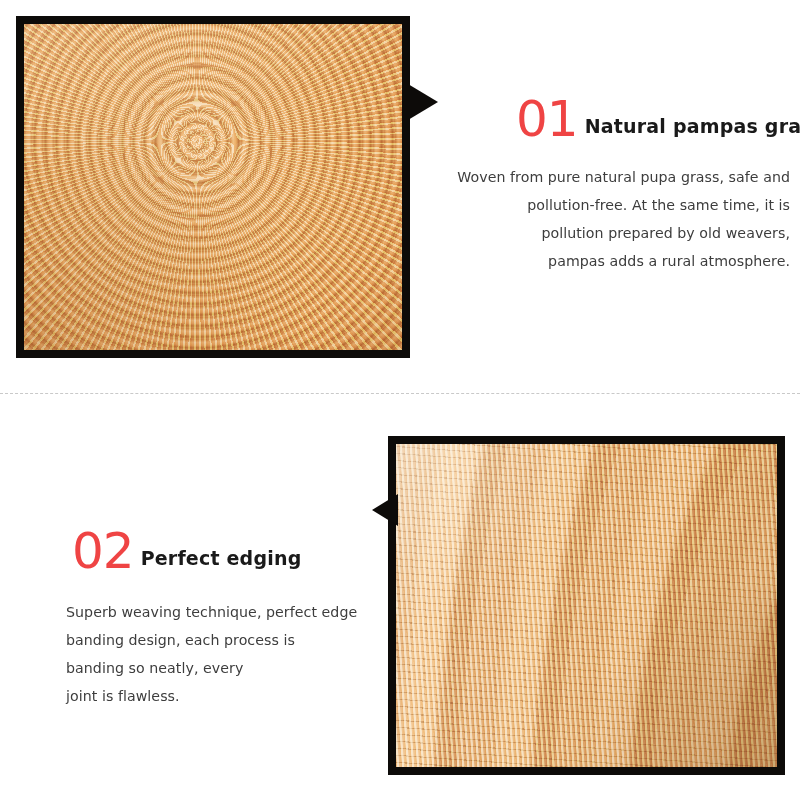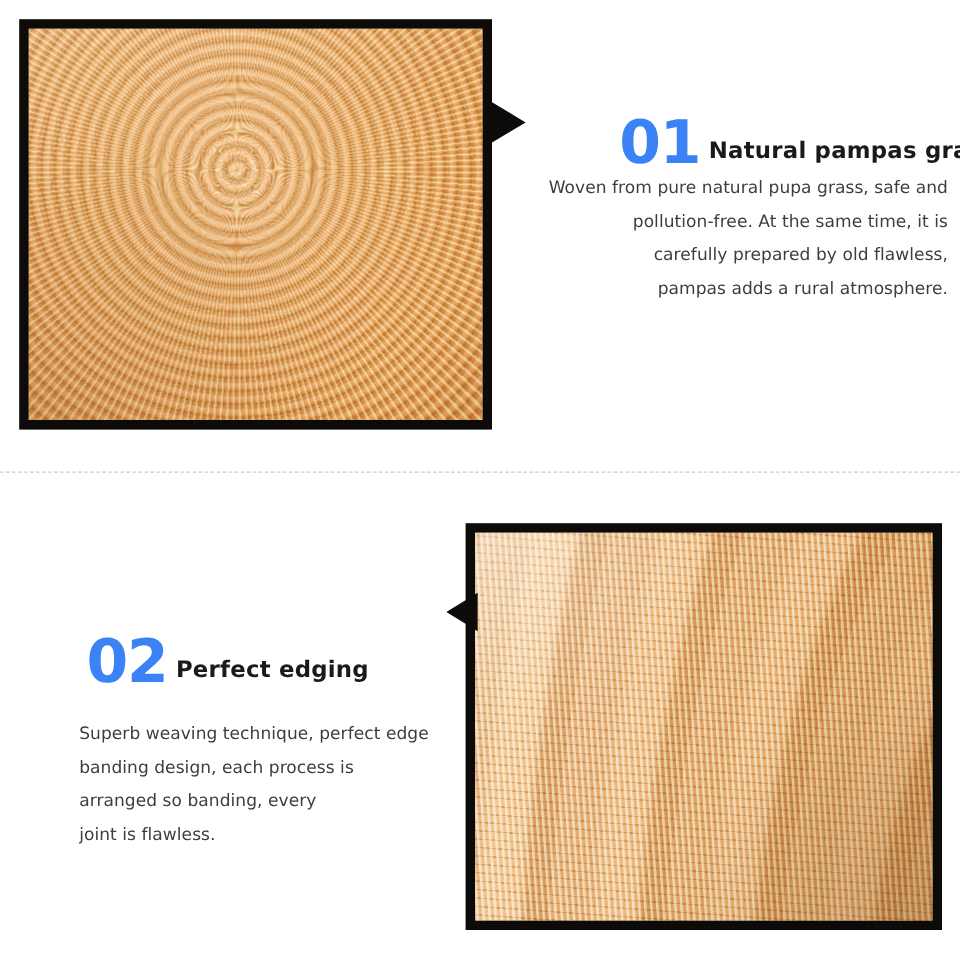--- a/index.html
+++ b/index.html
@@ -118,25 +118,25 @@
   
   .block { position: absolute; }
 
   .heading-row {
     display: flex;
     align-items: flex-end;
     white-space: nowrap;
   }
   .num {
     font-family: "DejaVu Sans", sans-serif;
-    font-weight: 700;
+    font-weight: 400;
     font-size: 50px;
     line-height: 0.92;
     letter-spacing: -1px;
-    color: #3b82f6;
+    color: #ef4444;
   }
   .heading-label {
     font-family: "DejaVu Sans", sans-serif;
     font-weight: 700;
     font-size: 19px;
     color: #1a1a1a;
     letter-spacing: 0.2px;
     padding-left: 7px;
     padding-bottom: 5px;
   }
@@ -144,21 +144,21 @@
     font-family: "DejaVu Sans", sans-serif;
     font-size: 14.2px;
     line-height: 28px;
     color: #3d3d3d;
     letter-spacing: 0.05px;
   }
   .body-copy p { margin: 0; }
 
   #block-01 { left: 440px; top: 96px; width: 350px; }
   #block-01 .heading-row { justify-content: flex-start; padding-left: 76px; }
-  #block-01 .body-copy { text-align: right; margin-top: 1px; }
+  #block-01 .body-copy { text-align: right; margin-top: 21px; }
 
   #block-02 { left: 64px; top: 528px; width: 330px; }
   #block-02 .heading-row { justify-content: flex-start; padding-left: 8px; }
   #block-02 .body-copy { text-align: left; margin-top: 24px; padding-left: 2px; }
 
   
   .divider {
     position: absolute;
     left: 0;
     width: 800px;
@@ -179,21 +179,21 @@
   <div class="arrow arrow-right" style="left:408px; top:84px;"></div>
 
   <div class="block" id="block-01">
     <div class="heading-row">
       <span class="num">01</span>
       <span class="heading-label">Natural pampas grass</span>
     </div>
     <div class="body-copy">
       <p>Woven from pure natural pupa grass, safe and</p>
       <p>pollution-free. At the same time, it is</p>
-      <p>carefully prepared by old flawless,</p>
+      <p>pollution prepared by old weavers,</p>
       <p>pampas adds a rural atmosphere.</p>
     </div>
   </div>
 
   <div class="divider" style="top:393px;"></div>
 
   <div class="photo-frame" style="left:388px; top:436px; width:397px; height:339px;">
     <div class="photo-inner">
       <div class="weave-bands"></div>
     </div>
@@ -201,18 +201,18 @@
   <div class="arrow arrow-left" style="left:372px; top:494px;"></div>
 
   <div class="block" id="block-02">
     <div class="heading-row">
       <span class="num">02</span>
       <span class="heading-label">Perfect edging</span>
     </div>
     <div class="body-copy">
       <p>Superb weaving technique, perfect edge</p>
       <p>banding design, each process is</p>
-      <p>arranged so banding, every</p>
+      <p>banding so neatly, every</p>
       <p>joint is flawless.</p>
     </div>
   </div>
 
 </div>
 
 </body></html>

